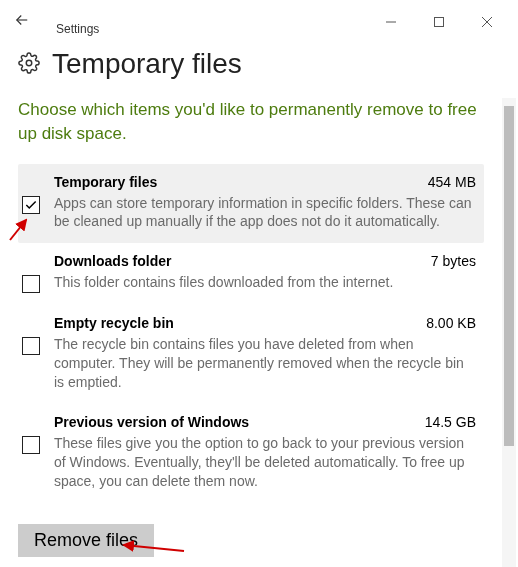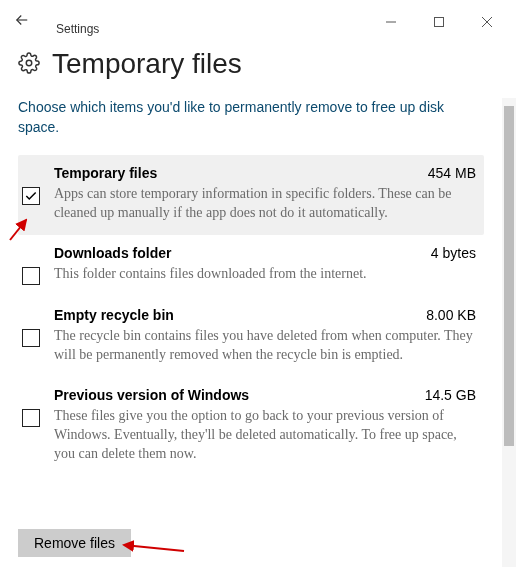--- a/index.html
+++ b/index.html
@@ -64,22 +64,22 @@
     .content-wrap {
       display: flex;
       height: calc(567px - 36px - 62px);
     }
     .content {
       flex: 1;
       padding: 0 18px 0 18px;
       overflow: hidden;
     }
     .intro {
-      font-size: 14px;
-      color: #0c4a6e;
+      font-size: 17px;
+      color: #4d7c0f;
       line-height: 1.4;
       margin-bottom: 18px;
     }
     .item {
       display: flex;
       padding: 10px 8px 12px 4px;
       border-radius: 2px;
       position: relative;
     }
     .item.hovered {
@@ -119,21 +119,20 @@
     }
     .item-size {
       font-size: 14px;
       color: #000;
       margin-left: 28px;
     }
     .item-desc {
       font-size: 14px;
       color: #6b6b6b;
       line-height: 1.35;
-      font-family: Liberation Serif, serif;
     }
     .scrollbar {
       width: 14px;
       background: #f5f5f5;
       position: relative;
       margin-right: 2px;
     }
     .scroll-thumb {
       position: absolute;
       top: 8px;
@@ -143,21 +142,21 @@
       background: #bcbcbc;
       border-radius: 0;
     }
     .remove-btn {
       position: absolute;
       bottom: 10px;
       left: 18px;
       padding: 6px 16px;
       background: #ccc;
       border: none;
-      font-size: 14px;
+      font-size: 18px;
       font-family: inherit;
       cursor: pointer;
       color: #000;
     }
     .arrow-annot {
       position: absolute;
       pointer-events: none;
     }
     .arrow1 { left: 6px; top: 214px; }
     .arrow2 { left: 118px; bottom: 6px; }
@@ -223,21 +222,21 @@
             <div class="item-desc">Apps can store temporary information in specific folders. These can be cleaned up manually if the app does not do it automatically.</div>
           </div>
         </div>
         <div class="item">
           <div class="checkbox-wrap">
             <div class="checkbox"></div>
           </div>
           <div class="item-body">
             <div class="item-head">
               <div class="item-title">Downloads folder</div>
-              <div class="item-size">4 bytes</div>
+              <div class="item-size">7 bytes</div>
             </div>
             <div class="item-desc">This folder contains files downloaded from the internet.</div>
           </div>
         </div>
         <div class="item">
           <div class="checkbox-wrap">
             <div class="checkbox"></div>
           </div>
           <div class="item-body">
             <div class="item-head">

